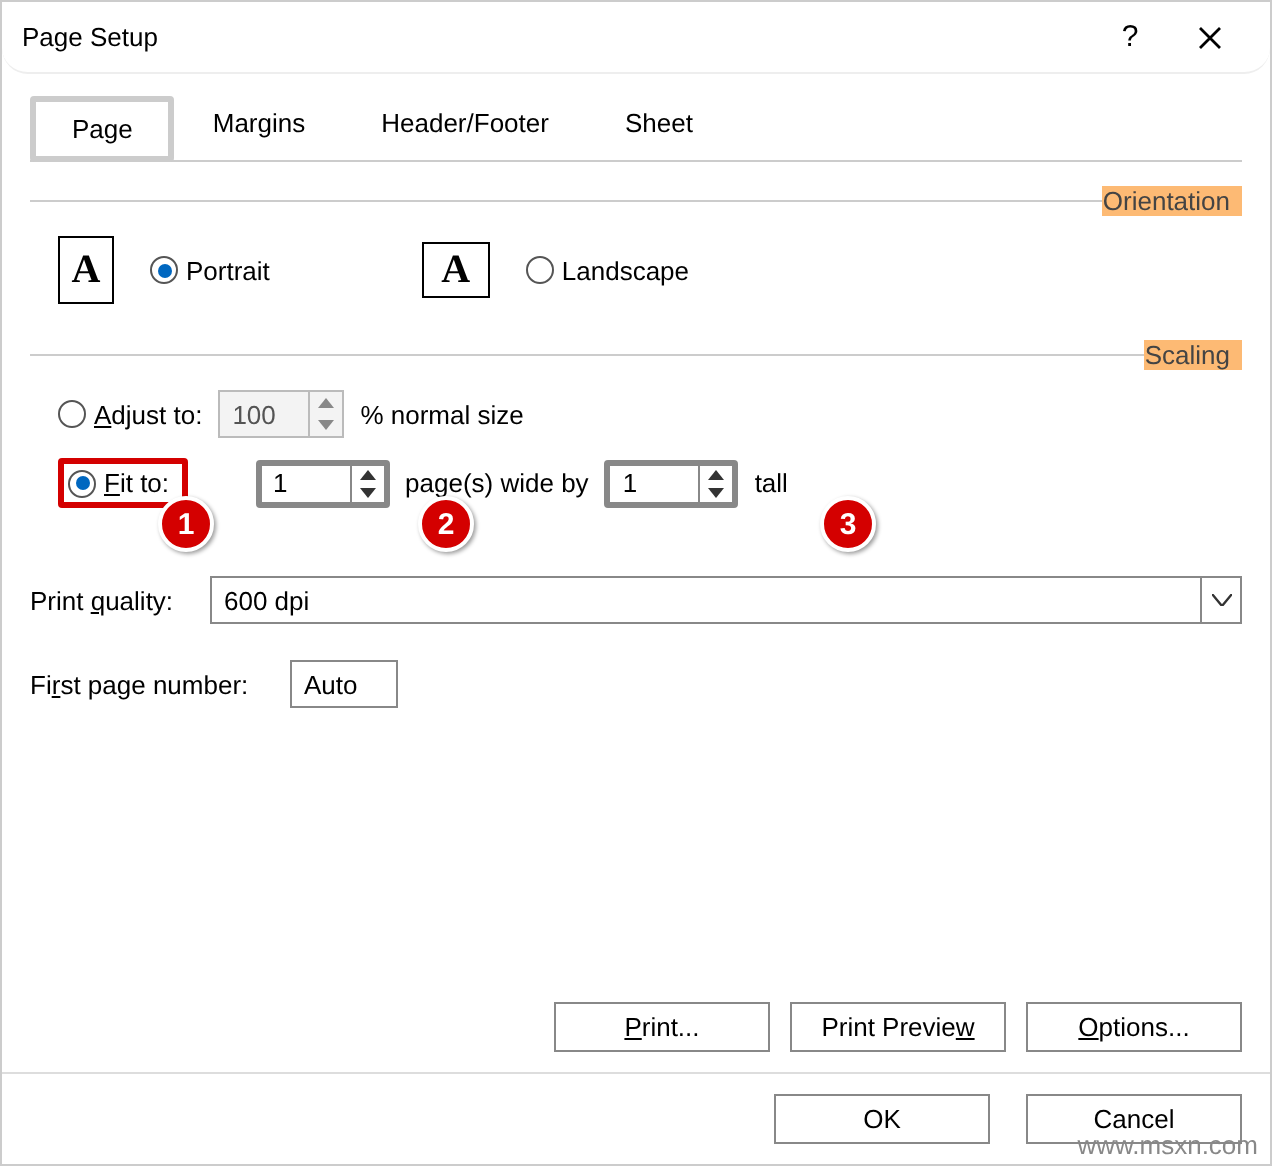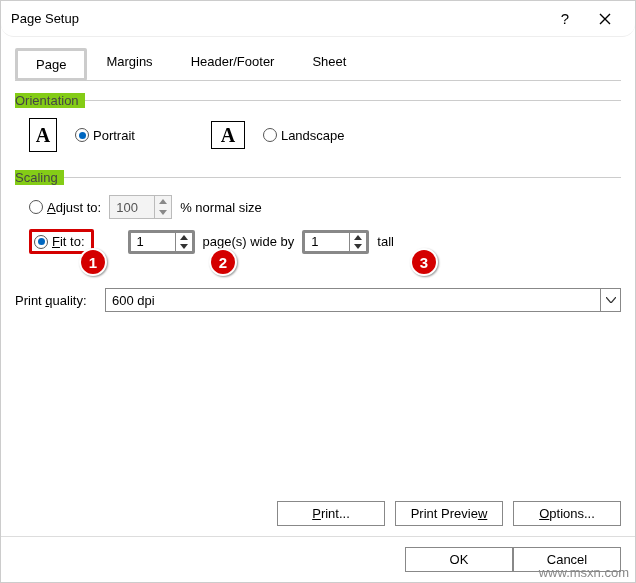--- a/index.html
+++ b/index.html
@@ -7,21 +7,21 @@
   .window { width: 636px; height: 583px; border: 1px solid #ccc; background: #fff; position: relative; }
   .titlebar { height: 36px; display: flex; align-items: center; padding: 0 10px; border-bottom: 1px solid #eee; border-radius: 13px; }
   .title { flex: 1; font-size: 13px; }
   .tb-btn { width: 40px; height: 36px; display: flex; align-items: center; justify-content: center; font-size: 15px; }
   .body { padding: 10px 14px 0 14px; }
   .tabs { display: flex; border-bottom: 1px solid #ccc; margin-bottom: 12px; }
   .tab { padding: 6px 18px; border: 1px solid transparent; border-bottom: none; cursor: pointer; }
   .tab.active { border-color: #ccc; background: #fff; position: relative; top: 1px; }
   .red-box { border: 3px solid #d40000; border-radius: 2px; }
   fieldset.group { border: none; border-top: 1px solid #ccc; margin: 0 0 18px 0; padding: 10px 0 0 0; position: relative; }
-  fieldset.group legend { padding: 0 6px 0 0; color: #444; background: #84cc16; }
+  fieldset.group legend { padding: 0 6px 0 0; color: #444; background: #fdba74; text-align: right; }
   .row { display: flex; align-items: center; gap: 8px; margin-bottom: 10px; padding-left: 14px; }
   .orient-row { display: flex; align-items: center; gap: 18px; padding-left: 14px; }
   .page-icon { width: 28px; height: 34px; border: 1px solid #000; display: flex; align-items: center; justify-content: center; font-family: "Times New Roman", serif; font-size: 20px; font-weight: bold; }
   .page-icon.landscape { width: 34px; height: 28px; }
   .radio { width: 14px; height: 14px; border-radius: 50%; border: 1px solid #555; display: inline-flex; align-items: center; justify-content: center; margin-right: 4px; flex-shrink: 0; }
   .radio.checked::after { content: ""; width: 7px; height: 7px; border-radius: 50%; background: #0067c0; }
   .radio-label { display: flex; align-items: center; cursor: pointer; text-align: right; }
   .spinner { display: inline-flex; align-items: stretch; border: 1px solid #888; height: 24px; background: #fff; }
   .spinner.disabled { background: #f3f3f3; color: #888; border-color: #bbb; }
   .spinner input { border: none; width: 44px; padding: 0 6px; font-size: 13px; outline: none; text-align: left; background: transparent; }
@@ -32,21 +32,21 @@
   .formrow { display: flex; align-items: center; margin-bottom: 10px; }
   .formrow label { width: 90px; }
   .combo { flex: 1; display: flex; align-items: center; border: 1px solid #888; height: 24px; }
   .combo.selected .val { background: #0067c0; color: #fff; }
   .combo .val { flex: 1; padding: 2px 6px; }
   .combo .arrow { width: 20px; border-left: 1px solid #888; display: flex; align-items: center; justify-content: center; height: 100%; }
   .inputbox { border: 1px solid #888; height: 24px; padding: 2px 6px; width: 54px; display: flex; align-items: center; }
   .num-badge { position: absolute; width: 28px; height: 28px; border-radius: 50%; background: #d40000; color: #fff; font-weight: bold; font-size: 15px; display: flex; align-items: center; justify-content: center; border: 2px solid #fff; box-shadow: 1px 1px 2px rgba(0,0,0,0.4); }
   .bottom-area { position: absolute; bottom: 0; left: 0; right: 0; }
   .action-row { display: flex; justify-content: flex-end; gap: 10px; padding: 10px 14px; border-bottom: 1px solid #ddd; }
-  .okcancel-row { display: flex; justify-content: flex-end; gap: 0; padding: 10px 14px; }
+  .okcancel-row { display: flex; justify-content: flex-end; gap: 18px; padding: 10px 14px; }
   .btn { border: 1px solid #888; background: #fff; padding: 4px 0; width: 108px; text-align: center; cursor: pointer; }
   .watermark { position: absolute; right: 6px; bottom: 2px; font-size: 13px; color: #888; }
   .underline-letter { text-decoration: underline; }
   .scaling-wrap { position: relative; }
 </style>
 </head>
 <body>
 
 <div class="window">
 
@@ -167,20 +167,26 @@
       <div class="combo">
         <div class="val">600 dpi</div>
         <div class="arrow">
             <svg width="10" height="6" viewBox="0 0 10 6">
               <path d="M0 0 L5 6 L10 0" fill="none" stroke="#333" stroke-width="1.2"></path>
             </svg>
           </div>
       </div>
     </div>
 
+    <div class="formrow" style="margin-top:18px">
+      <label style="width:130px">Fi<span class="underline-letter">r</span>st page number:</label>
+      <div class="inputbox">
+        <span>Auto</span>
+      </div>
+    </div>
 
   </div>
 
   <div class="bottom-area">
     <div class="action-row">
       <div class="btn"><span class="underline-letter">P</span>rint...</div>
       <div class="btn">Print Previe<span class="underline-letter">w</span></div>
       <div class="btn"><span class="underline-letter">O</span>ptions...</div>
     </div>
     <div class="okcancel-row">

